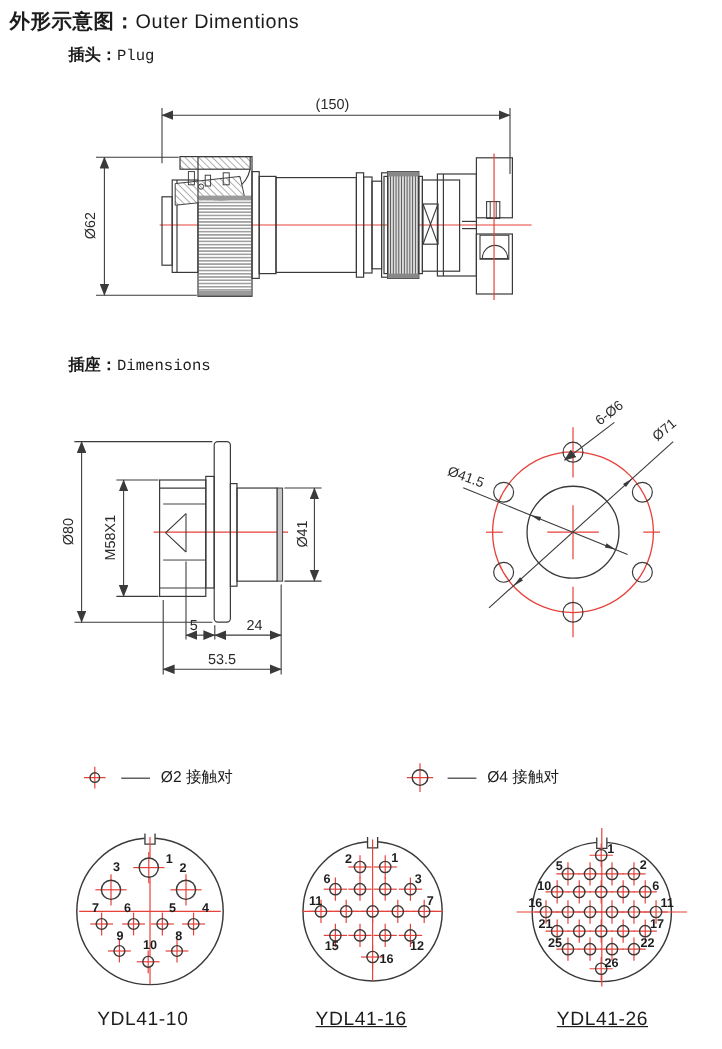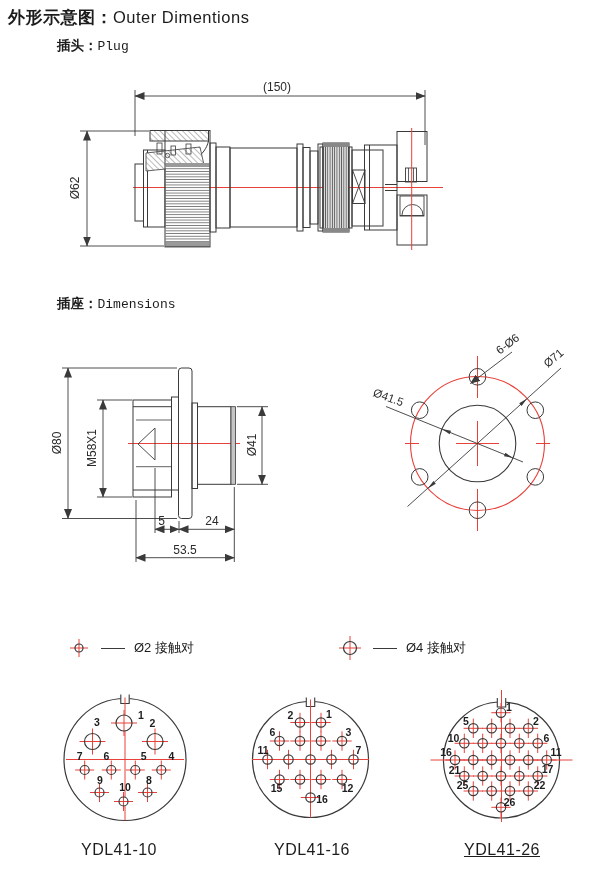--- a/index.html
+++ b/index.html
@@ -46,21 +46,21 @@
     <svg width="28" height="26">
       <line x1="14" y1="1" x2="14" y2="25" stroke="#e8413a" stroke-width="1"></line>
       <line x1="3" y1="13" x2="25" y2="13" stroke="#e8413a" stroke-width="1"></line>
       <circle cx="14" cy="13" r="6.5" fill="none" stroke="#3a3a3a" stroke-width="1.2"></circle>
     </svg>
     <span class="legend-dash"></span>
     <span>Ø4 接触对</span>
   </div>
 
   <div class="abs caption" style="left:64px;top:841px;">YDL41-10</div>
-  <div class="abs caption" style="left:257px;top:841px;">YDL41-16</div>
+  <div class="abs caption" style="left:246px;top:841px;text-decoration:underline;">YDL41-16</div>
   <div class="abs caption" style="left:447px;top:841px;text-decoration:underline;">YDL41-26</div>
 
   <svg class="abs" style="left:0;top:0;" width="602" height="874" viewBox="0 0 602 874">
     <defs>
       <marker id="arw" viewBox="0 0 10 8" refX="9.5" refY="4" markerWidth="10" markerHeight="8" markerUnits="userSpaceOnUse" orient="auto-start-reverse">
         <path d="M0,0 L10,4 L0,8 Z" fill="#3a3a3a"></path>
       </marker>
       <pattern id="hatch" width="4" height="4" patternUnits="userSpaceOnUse" patternTransform="rotate(-45)">
         <rect width="4" height="4" fill="#ffffff"></rect>
         <line x1="0" y1="0" x2="0" y2="4" stroke="#787878" stroke-width="1"></line>

